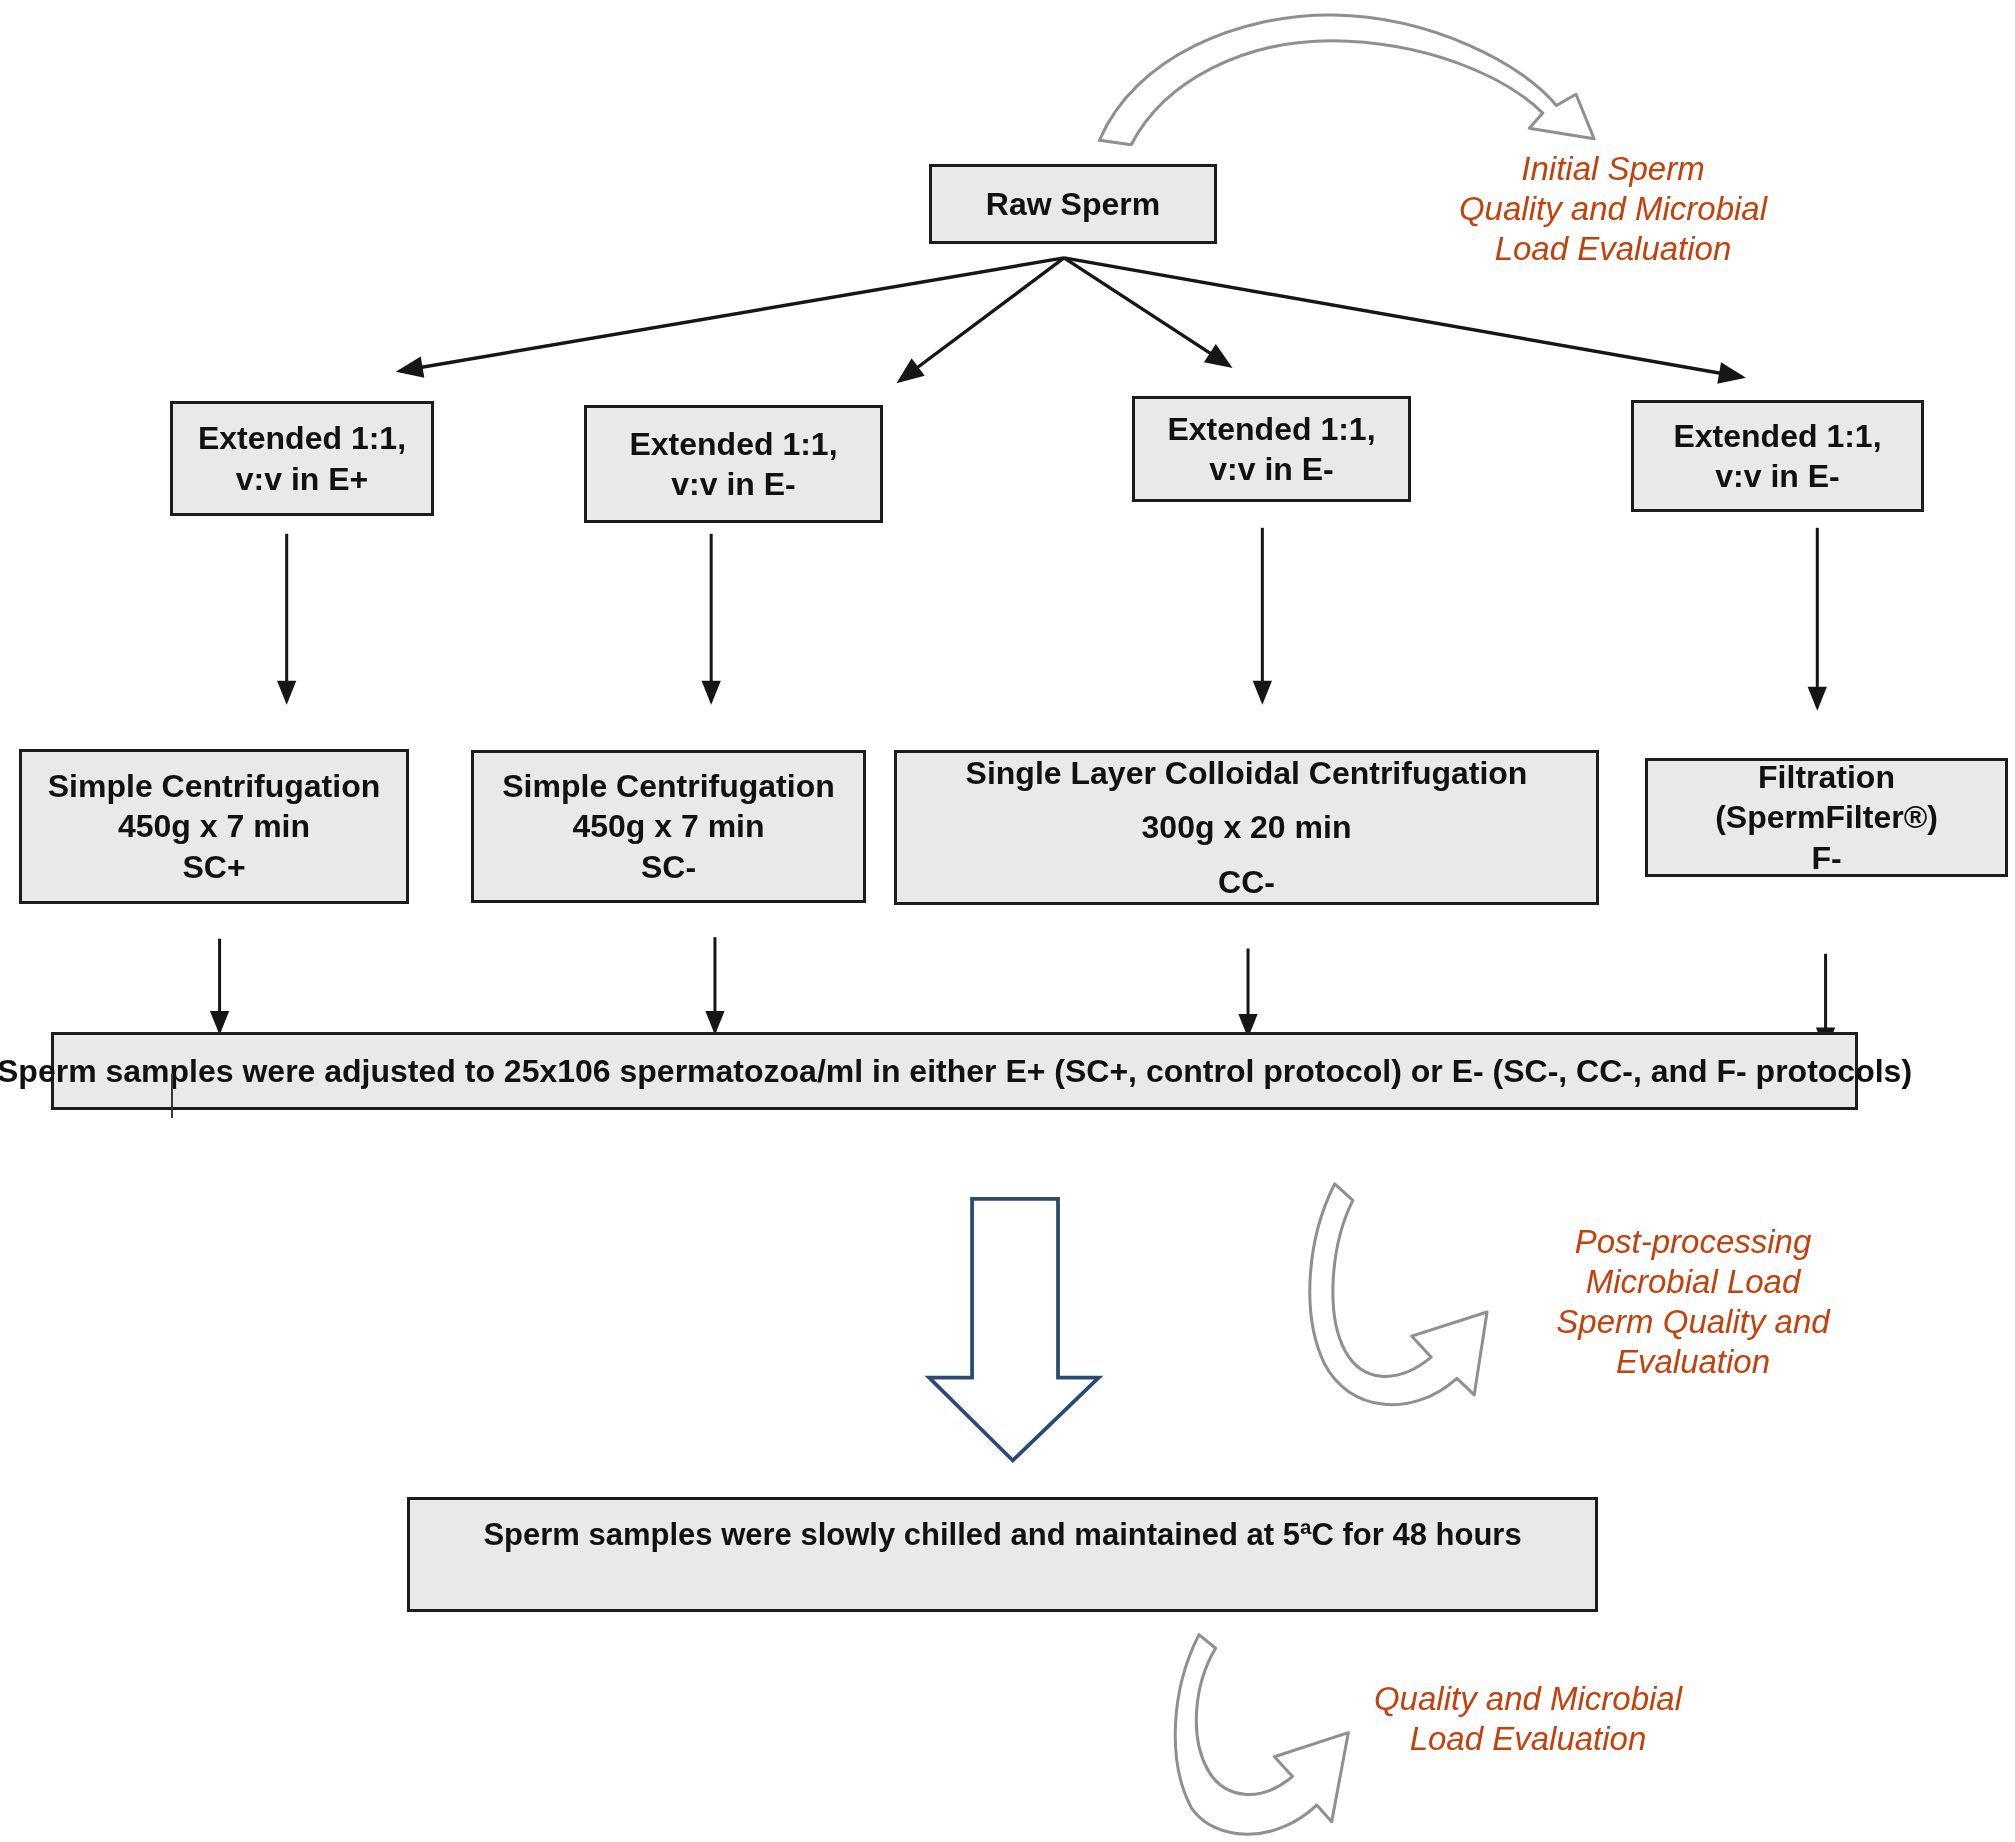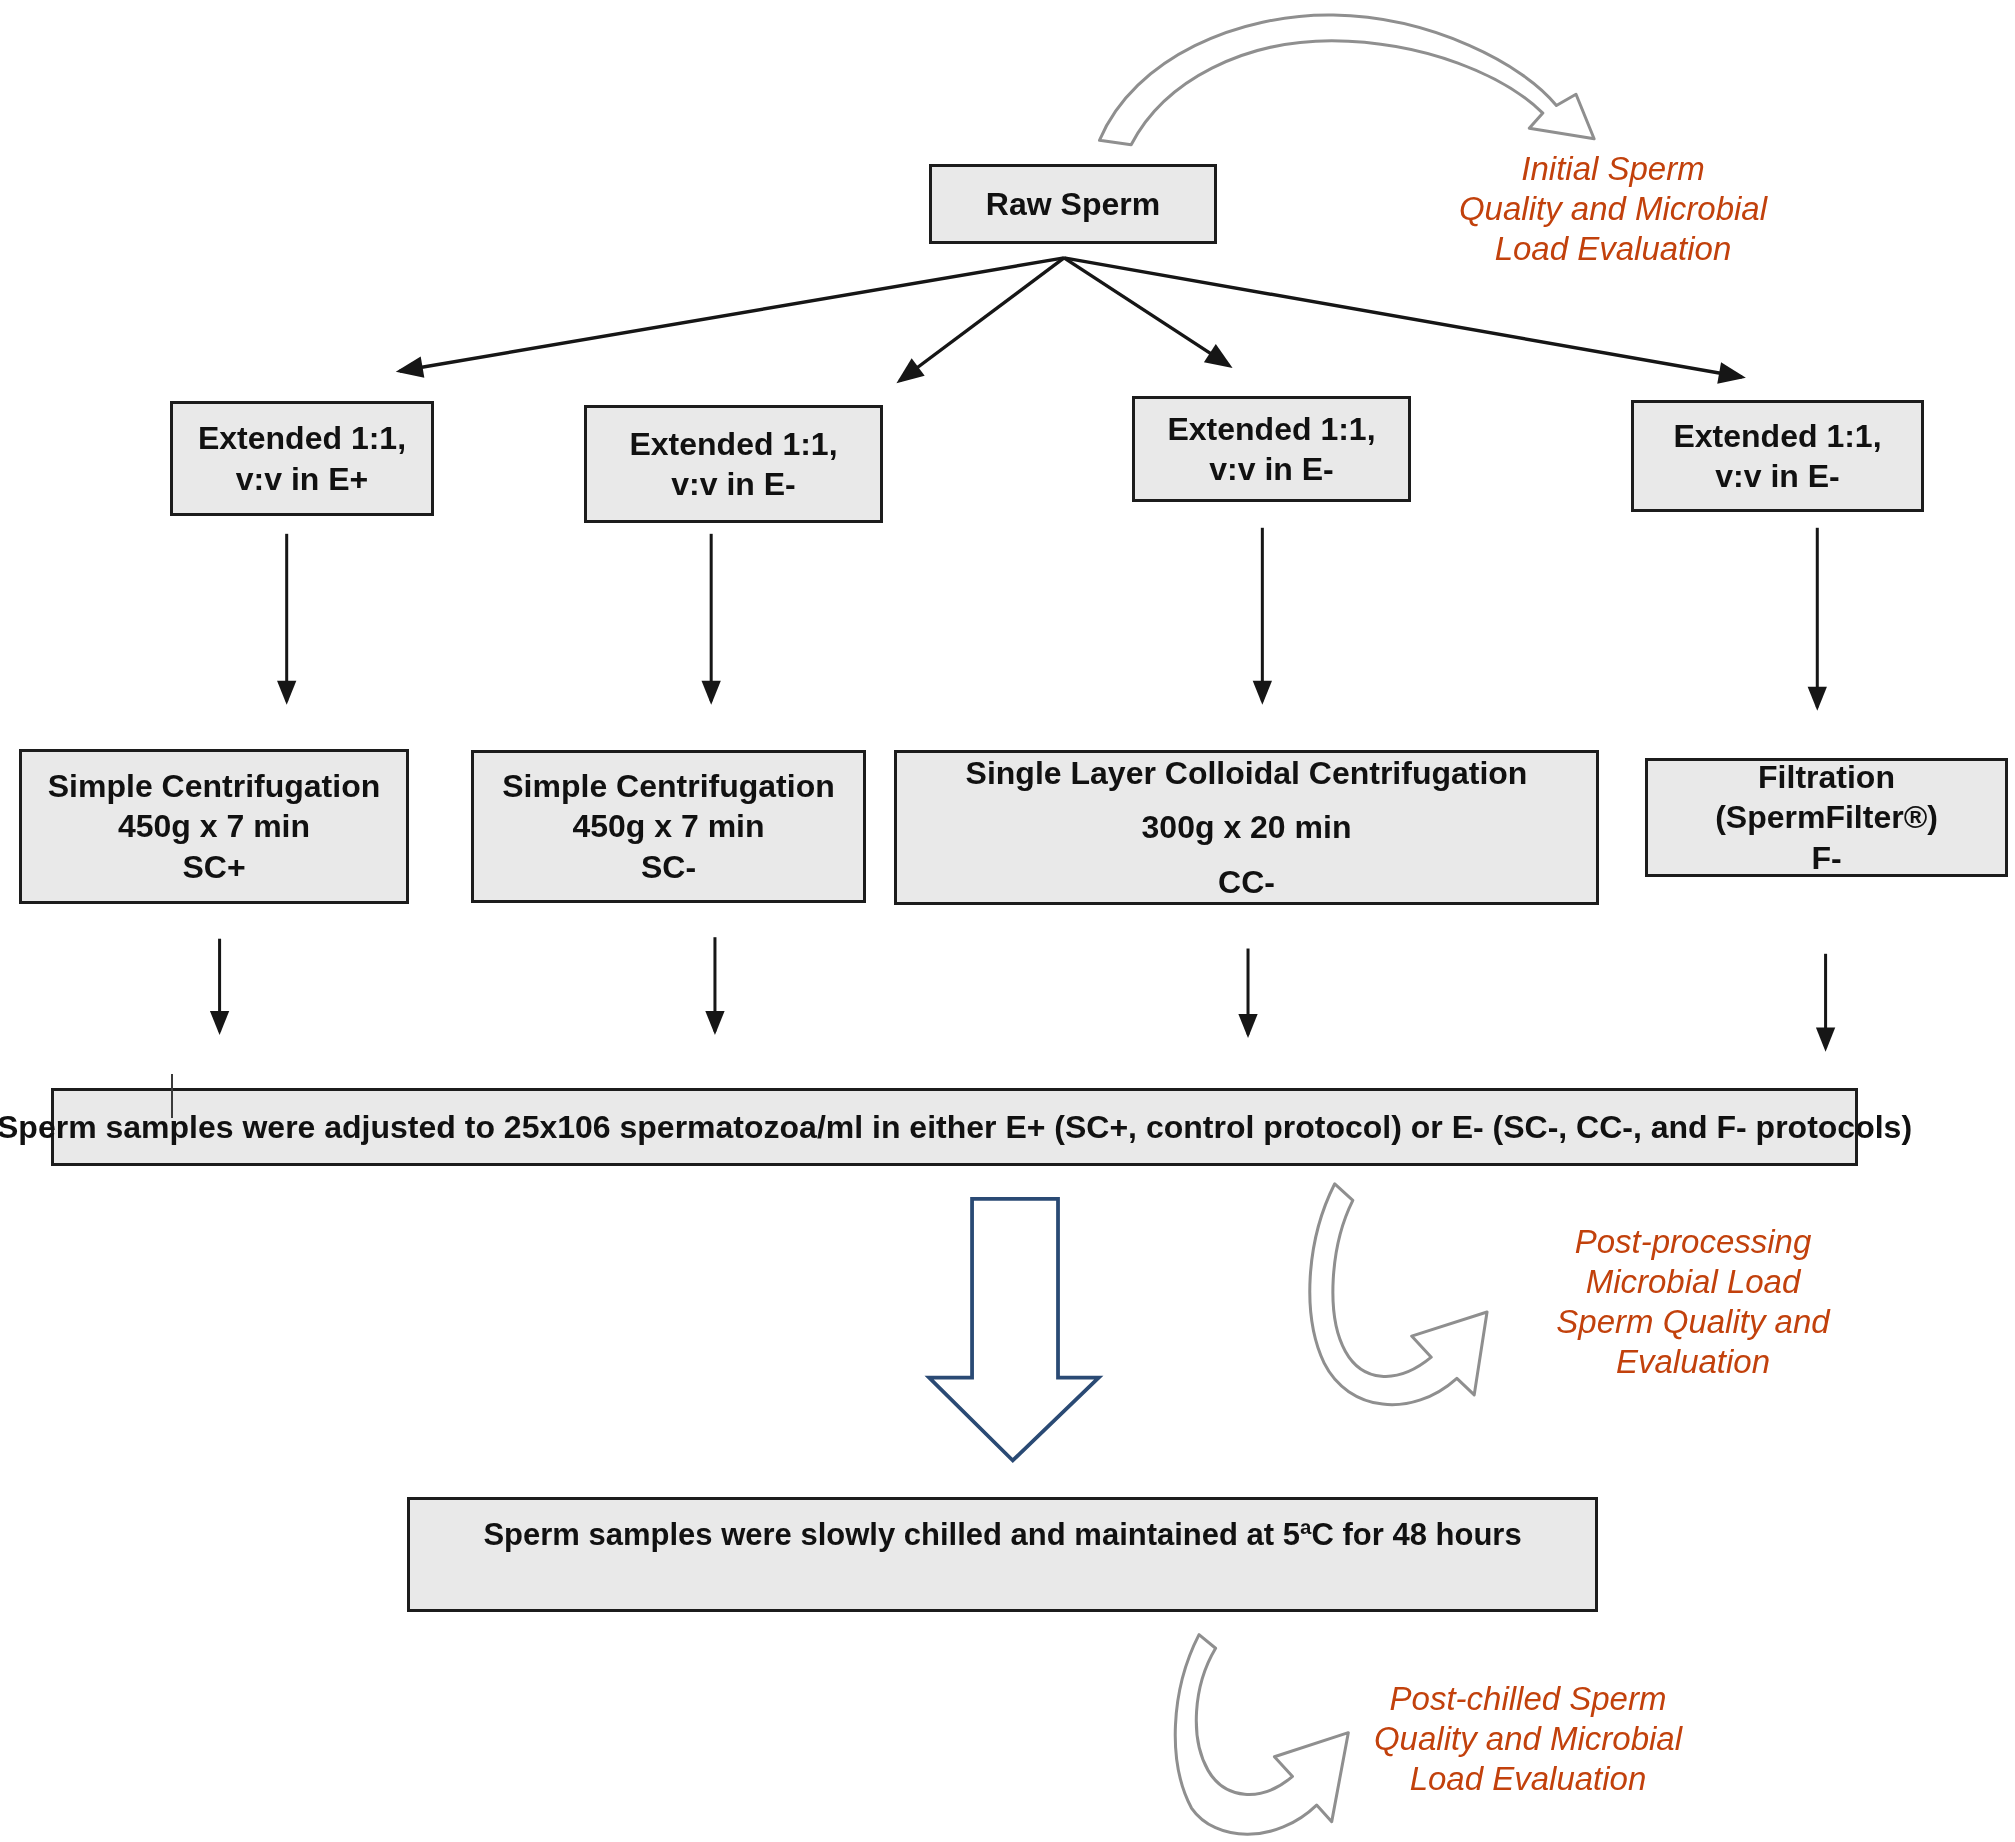--- a/index.html
+++ b/index.html
@@ -113,36 +113,35 @@
     <div>Single Layer Colloidal Centrifugation</div>
     <div>300g x 20 min</div>
     <div>CC-</div>
   </div>
   <div class="box" style="left:1645px;top:758px;width:363px;height:119px;">
     <div>Filtration</div>
     <div>(SpermFilter®)</div>
     <div>F-</div>
   </div>
 
-  <div class="box" style="left:51px;top:1088px;width:1807px;height:78px;">
+  <div class="box" style="left:51px;top:1032px;width:1807px;height:78px;">
     <span class="wideText">Sperm samples were adjusted to 25x106 spermatozoa/ml in either E+ (SC+, control protocol) or E- (SC-, CC-, and F- protocols)</span>
   </div>
   <div class="cursorLine" style="left:171px;top:1074px;height:44px;"></div>
 
   <div class="annot" style="left:1429px;top:1222px;">
     <div>Post-processing</div>
     <div>Microbial Load</div>
     <div>Sperm Quality and</div>
     <div>Evaluation</div>
   </div>
 
   <div class="box" style="left:407px;top:1497px;width:1191px;height:115px;justify-content:flex-start;padding-top:15px;font-size:31px;">
     <span class="wideText">Sperm samples were slowly chilled and maintained at 5ªC for 48 hours</span>
   </div>
 
   <div class="annot" style="left:1264px;top:1679px;">
-    <div>Post-chilled Sperm</div>
     <div>Quality and Microbial</div>
     <div>Load Evaluation</div>
   </div>
 
 </div>
 
 
 </body></html>

